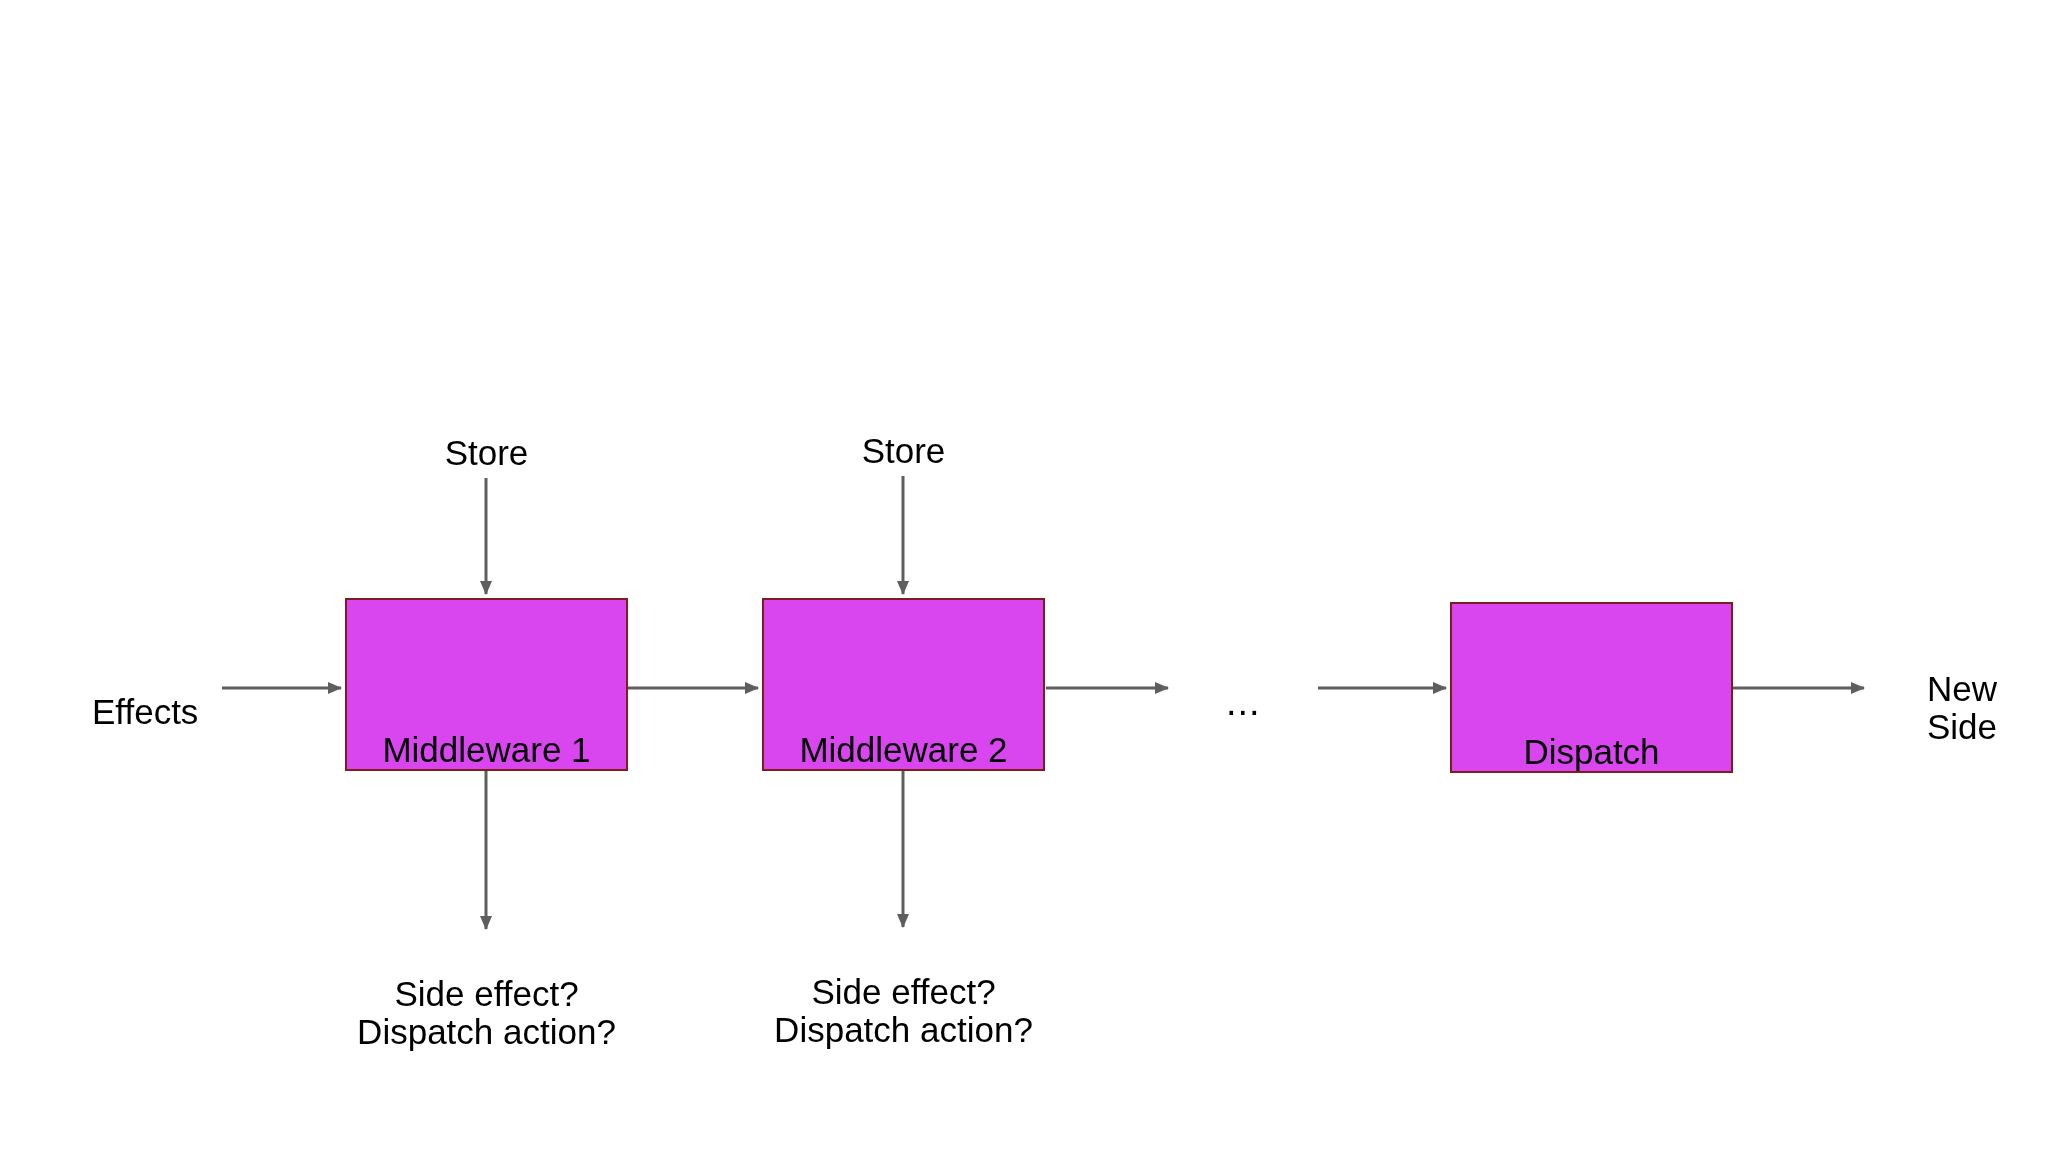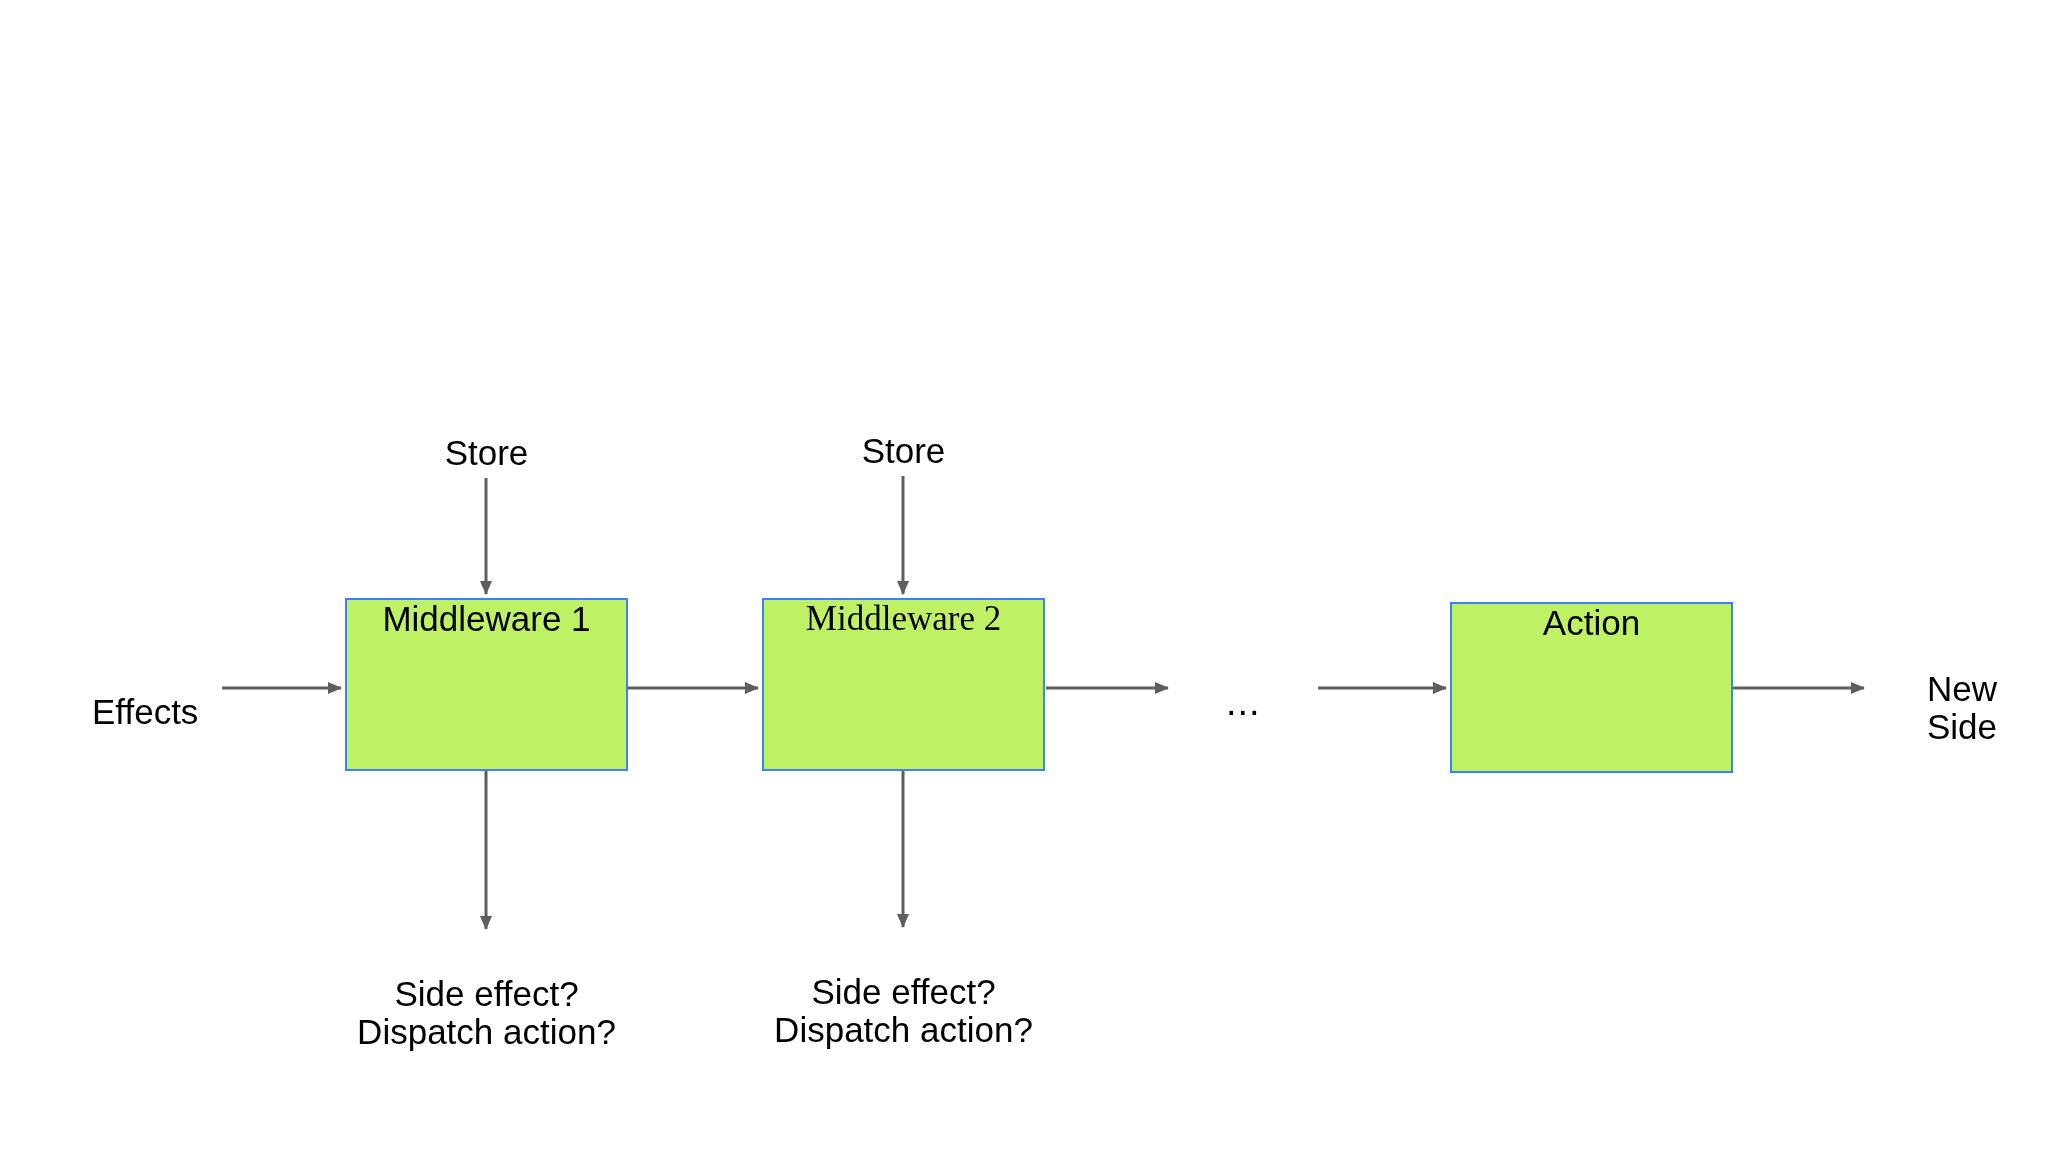--- a/index.html
+++ b/index.html
@@ -35,25 +35,25 @@
   }
   .diagram-svg {
     position: absolute;
     left: 0;
     top: 0;
     width: 2048px;
     height: 1152px;
   }
   .node-box {
     position: absolute;
-    background: #bef264;
-    border: 2px solid #3b82f6;
+    background: #d946ef;
+    border: 2px solid #7f1d1d;
     box-sizing: border-box;
     display: flex;
-    align-items: flex-start;
+    align-items: flex-end;
     justify-content: center;
   }
   .node-label {
     font-size: 35px;
     color: #000000;
     white-space: nowrap;
     line-height: 1.1;
   }
   .free-label {
     position: absolute;
@@ -65,21 +65,21 @@
     margin-top: 20px;
   }
   .ellipsis-label {
     position: absolute;
     font-size: 38px;
     color: #000000;
     line-height: 1;
     letter-spacing: 1px;
   }
   .mw1-box { left: 345px; top: 598px; width: 283px; height: 173px; }
-  .mw2-box { left: 762px; top: 598px; width: 283px; height: 173px; font-family: Liberation Serif, serif; }
+  .mw2-box { left: 762px; top: 598px; width: 283px; height: 173px; }
   .reducer-box { left: 1450px; top: 602px; width: 283px; height: 171px; }
 
   .store1-label { left: 345px; top: 414px; width: 283px; }
   .store2-label { left: 762px; top: 412px; width: 283px; }
   .action-label { left: 92px; top: 673px; width: 170px; text-align: left; }
   .newstate-label { left: 1882px; top: 650px; width: 160px; text-align: center; }
   .side1-label { left: 345px; top: 955px; width: 283px; }
   .side2-label { left: 762px; top: 953px; width: 283px; }
   .dots-label { left: 1226px; top: 683px; }
 </style>
@@ -138,21 +138,21 @@
 
   <div class="node-box mw1-box">
     <span class="node-label">Middleware 1</span>
   </div>
 
   <div class="node-box mw2-box">
     <span class="node-label">Middleware 2</span>
   </div>
 
   <div class="node-box reducer-box">
-    <span class="node-label">Action</span>
+    <span class="node-label">Dispatch</span>
   </div>
 
   <div class="free-label action-label">Effects</div>
 
   <div class="free-label store1-label">Store</div>
 
   <div class="free-label store2-label">Store</div>
 
   <div class="ellipsis-label dots-label">...</div>
 

